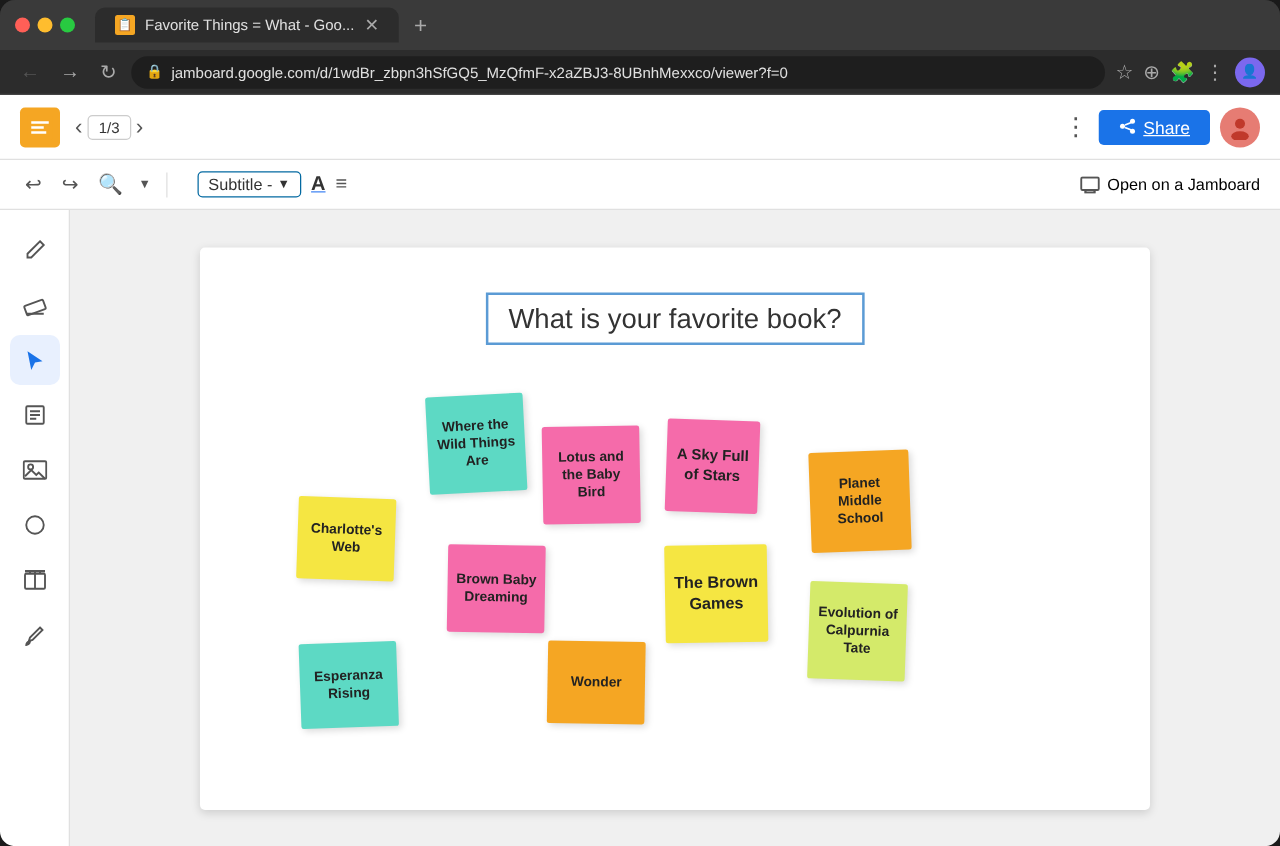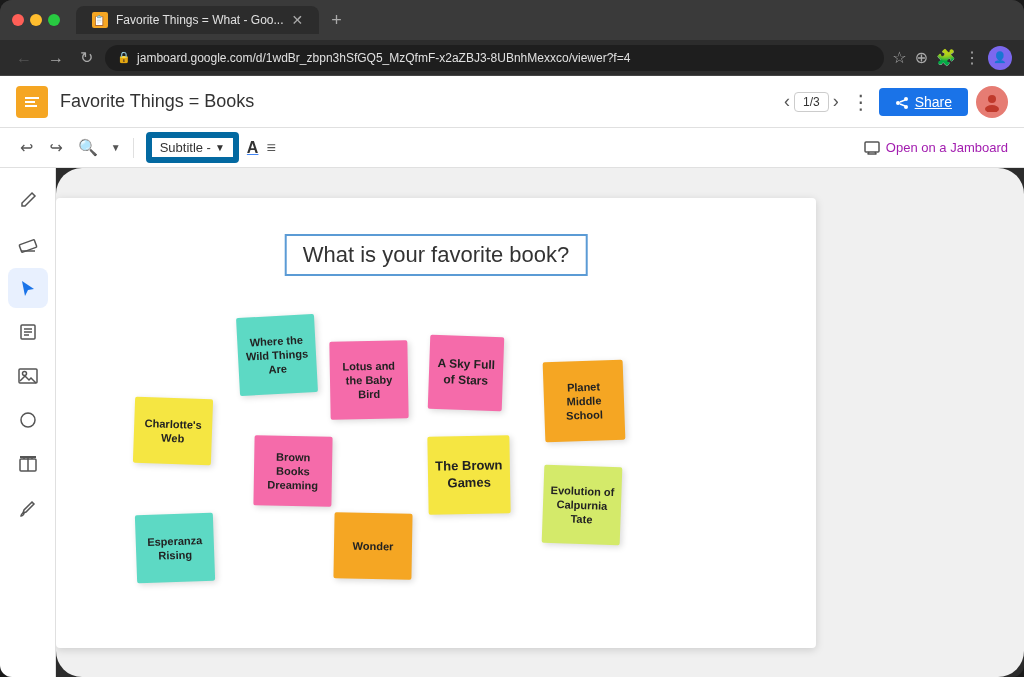--- a/index.html
+++ b/index.html
@@ -184,21 +184,21 @@
     }
     .share-btn {
       background: #1a73e8;
       color: white;
       border: none;
       border-radius: 4px;
       padding: 6px 16px;
       font-size: 14px;
       cursor: pointer;
       display: flex;
-      align-items: flex-end;
+      align-items: flex-start;
       gap: 6px;
       text-decoration: underline;
     }
     .app-avatar {
       width: 32px;
       height: 32px;
       border-radius: 50%;
       background: #e67c73;
       display: flex;
       align-items: center;
@@ -230,41 +230,42 @@
       background: #e0e0e0;
       margin: 0 4px;
     }
     .toolbar-dropdown {
       display: flex;
       align-items: center;
       gap: 4px;
       font-size: 13px;
       color: #333;
       cursor: pointer;
-      border: 6px solid #0369a1;
+      border: 1px solid #0369a1;
       border-radius: 4px;
       padding: 2px 8px;
+      margin-left: 12px;
     }
     .text-icon {
       font-size: 16px;
       font-weight: bold;
       color: #333;
       text-decoration: underline;
       text-decoration-color: #4285f4;
     }
     .align-icon {
       font-size: 16px;
       color: #555;
     }
     .open-jamboard-btn {
       margin-left: auto;
       display: flex;
       align-items: center;
       gap: 6px;
-      color: #a21caf;
+      color: #000000;
       font-size: 13px;
       cursor: pointer;
     }
 
     
     .main-content {
       display: flex;
       flex: 1;
       overflow: hidden;
     }
@@ -298,22 +299,21 @@
     }
 
     
     .canvas-area {
       flex: 1;
       background: #f0f0f0;
       overflow: hidden;
       position: relative;
       display: flex;
       align-items: center;
-      justify-content: flex-start;
-      border-radius: 26px;
+      justify-content: center;
     }
     .jamboard-frame {
       background: white;
       width: 760px;
       height: 450px;
       border-radius: 4px;
       box-shadow: 0 2px 8px rgba(0,0,0,0.15);
       position: relative;
       overflow: hidden;
     }
@@ -374,41 +374,40 @@
     </div>
     <span class="new-tab">+</span>
   </div>
 
   <div class="address-bar">
     <span class="nav-btn disabled">←</span>
     <span class="nav-btn">→</span>
     <span class="nav-btn">↻</span>
     <div class="url-box">
       <span class="lock-icon">🔒</span>
-      <span class="url-text">jamboard.google.com/d/1wdBr_zbpn3hSfGQ5_MzQfmF-x2aZBJ3-8UBnhMexxco/viewer?f=4</span>
+      <span class="url-text">jamboard.google.com/d/1wdBr_zbpn3hSfGQ5_MzQfmF-x2aZBJ3-8UBnhMexxco/viewer?f=0</span>
     </div>
     <div class="address-actions">
       <span>☆</span>
       <span>⊕</span>
       <span>🧩</span>
       <span>⋮</span>
       <div class="avatar-chrome">👤</div>
     </div>
   </div>
 
   <div class="app-header">
     <div class="app-logo">
       <svg width="20" height="20" viewBox="0 0 20 20">
         <rect width="20" height="20" rx="2" fill="#f5a623"></rect>
         <rect x="3" y="5" width="14" height="2" fill="white"></rect>
         <rect x="3" y="9" width="10" height="2" fill="white"></rect>
         <rect x="3" y="13" width="12" height="2" fill="white"></rect>
       </svg>
     </div>
-    <span class="app-title">Favorite Things = Books</span>
     <div class="nav-arrows">
       <span style="cursor:pointer;color:#555;font-size:18px;">‹</span>
       <div class="slide-indicator">1/3</div>
       <span style="cursor:pointer;color:#555;font-size:18px;">›</span>
     </div>
     <div class="header-actions">
       <span class="dots-menu">⋮</span>
       <button class="share-btn">
         <svg width="14" height="14" viewBox="0 0 14 14" fill="white">
             <circle cx="11" cy="3" r="2"></circle>
@@ -527,21 +526,21 @@
 
         <div class="sticky" style="left:373px;top:138px;width:74px;height:74px;transform:rotate(2deg);background:#f56baa;font-size:12px;font-weight:700;">
           <span>A Sky Full of Stars</span>
         </div>
 
         <div class="sticky sticky-orange" style="left:488px;top:163px;width:80px;height:80px;transform:rotate(-2deg);">
           <span>Planet Middle School</span>
         </div>
 
         <div class="sticky sticky-pink" style="left:198px;top:238px;width:78px;height:70px;transform:rotate(1deg);">
-          <span>Brown Books Dreaming</span>
+          <span>Brown Baby Dreaming</span>
         </div>
 
         <div class="sticky" style="left:372px;top:238px;width:82px;height:78px;transform:rotate(-1deg);background:#f5e642;font-size:13px;font-weight:800;">
           <span>The Brown Games</span>
         </div>
 
         <div class="sticky sticky-lime" style="left:487px;top:268px;width:78px;height:78px;transform:rotate(2deg);">
           <span>Evolution of Calpurnia Tate</span>
         </div>
 

